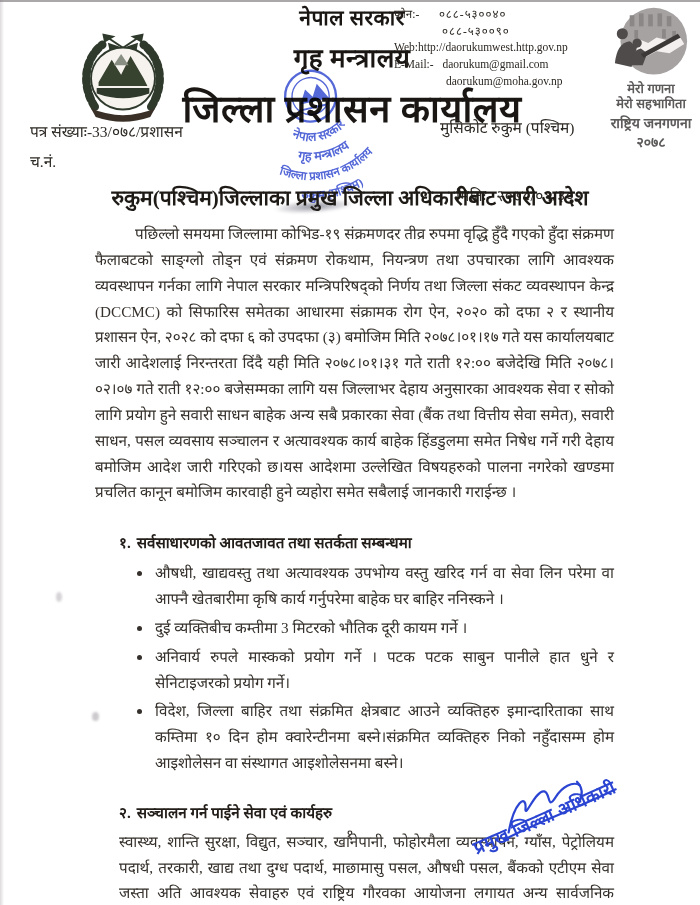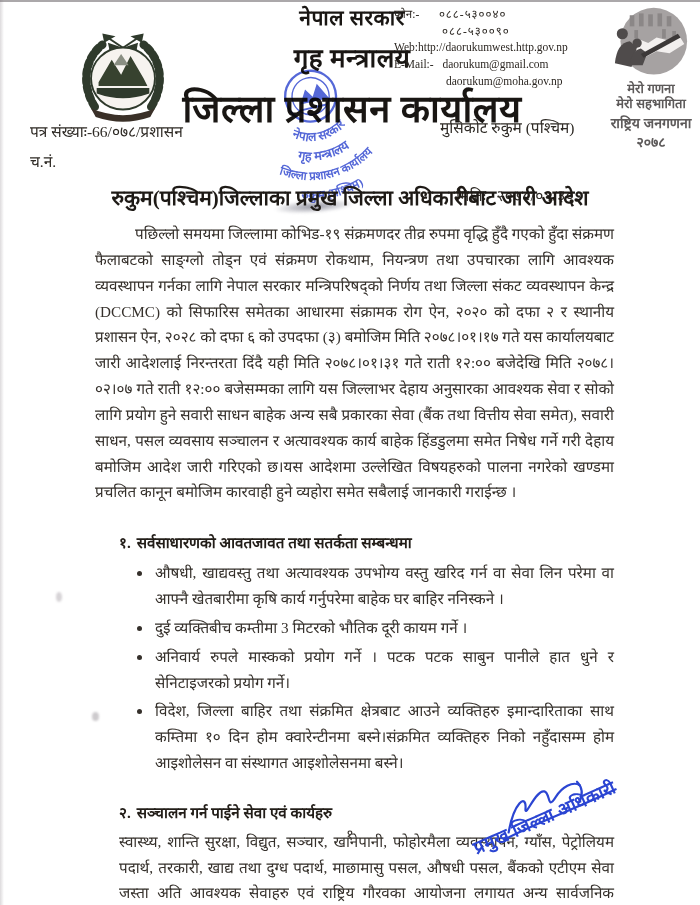--- a/index.html
+++ b/index.html
@@ -161,21 +161,21 @@
       </text>
       <text font-size="12.5" font-weight="bold" font-family="Liberation Serif, serif">
         <textPath href="#arc4" startOffset="50%" text-anchor="middle">रुकुम (पश्चिम)</textPath>
       </text>
     </g>
   </svg>
   <div class="smudge"></div>
   <div class="speck1"></div>
   <div class="speck2"></div>
 
-  <div class="meta-line m-letter">पत्र संख्याः-66/०७८/प्रशासन</div>
+  <div class="meta-line m-letter">पत्र संख्याः-33/०७८/प्रशासन</div>
   <div class="meta-line m-chn">च.नं.</div>
   <div class="meta-line m-place">मुसिकोट रुकुम (पश्चिम)</div>
   <div class="meta-line m-date">मितिः- २०७८/०१/३०</div>
 
   <div class="doc-title">रुकुम(पश्चिम)जिल्लाका प्रमुख जिल्ला अधिकारीबाट जारी आदेश</div>
 
   <div class="body-block">
     <p class="para1">पछिल्लो समयमा जिल्लामा कोभिड-१९ संक्रमणदर तीव्र रुपमा वृद्धि हुँदै गएको हुँदा संक्रमण फैलाबटको साङ्ग्लो तोड्न एवं संक्रमण रोकथाम, नियन्त्रण तथा उपचारका लागि आवश्यक व्यवस्थापन गर्नका लागि नेपाल सरकार मन्त्रिपरिषद्को निर्णय तथा जिल्ला संकट व्यवस्थापन केन्द्र (DCCMC) को सिफारिस समेतका आधारमा संक्रामक रोग ऐन, २०२० को दफा २ र स्थानीय प्रशासन ऐन, २०२८ को दफा ६ को उपदफा (३) बमोजिम मिति २०७८।०१।१७ गते यस कार्यालयबाट जारी आदेशलाई निरन्तरता दिंदै यही मिति २०७८।०१।३१ गते राती १२:०० बजेदेखि मिति २०७८।०२।०७ गते राती १२:०० बजेसम्मका लागि यस जिल्लाभर देहाय अनुसारका आवश्यक सेवा र सोको लागि प्रयोग हुने सवारी साधन बाहेक अन्य सबै प्रकारका सेवा (बैंक तथा वित्तीय सेवा समेत), सवारी साधन, पसल व्यवसाय सञ्चालन र अत्यावश्यक कार्य बाहेक हिंडडुलमा समेत निषेध गर्ने गरी देहाय बमोजिम आदेश जारी गरिएको छ।यस आदेशमा उल्लेखित विषयहरुको पालना नगरेको खण्डमा प्रचलित कानून बमोजिम कारवाही हुने व्यहोरा समेत सबैलाई जानकारी गराईन्छ ।</p>
 
     <div class="section">

